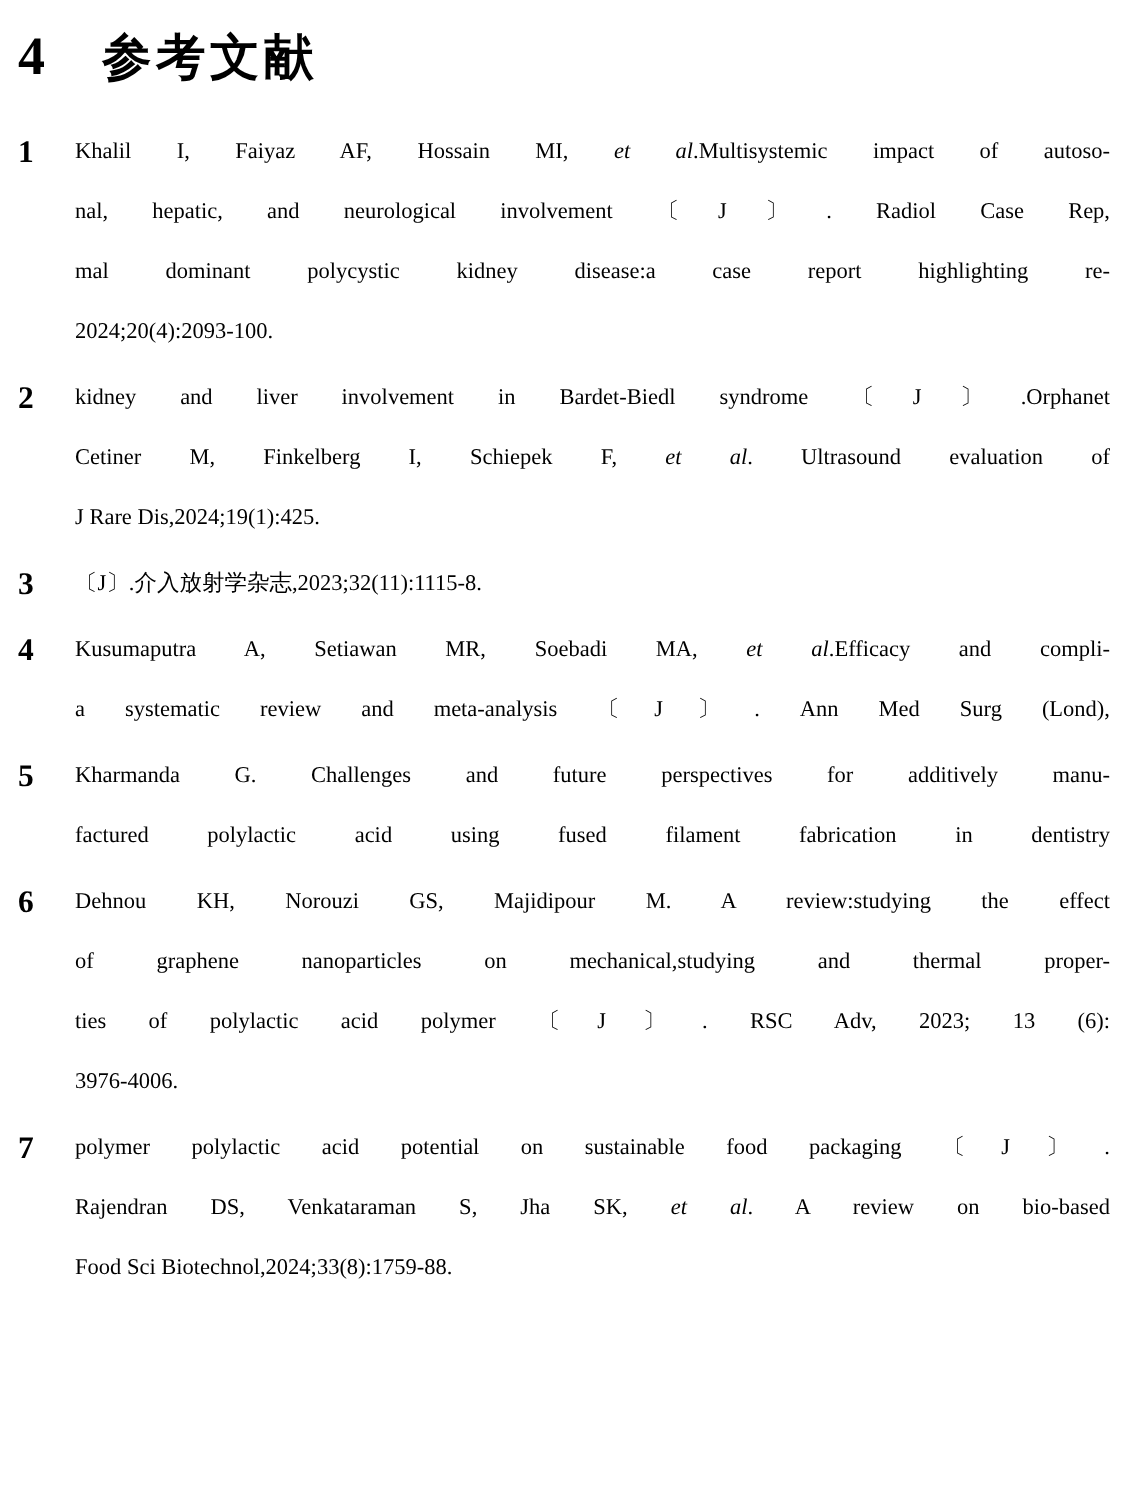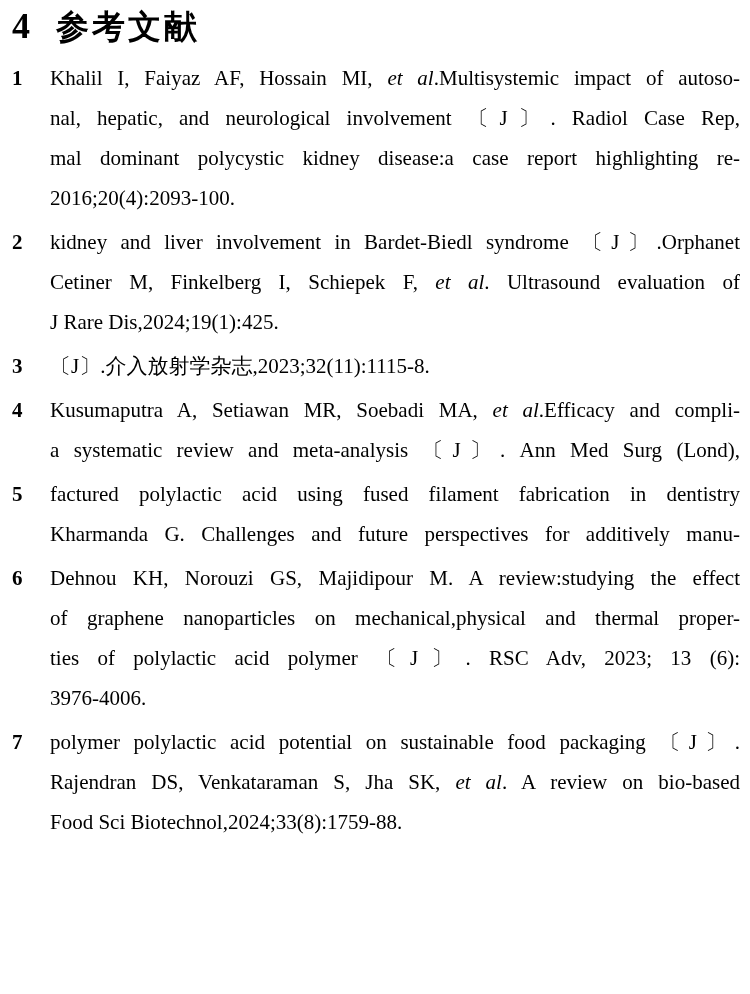--- a/index.html
+++ b/index.html
@@ -27,21 +27,21 @@
     margin: 0 0 9px 0;
   }
   .sec-num {
     flex: none;
     width: 44px;
     font-size: 36px;
     line-height: 44px;
     font-family: "Liberation Serif", "DejaVu Serif", serif;
   }
   .sec-title {
-    margin: 0;
+    margin: 12px;
     font-size: 33px;
     line-height: 44px;
     letter-spacing: 3px;
     font-weight: 700;
     font-family: "Liberation Sans", "DejaVu Sans", sans-serif;
     text-align: right;
   }
   .ref-list {
     margin: 0;
     padding: 0;
@@ -58,21 +58,21 @@
     width: 38px;
     font-weight: 700;
     font-size: 21px;
     line-height: 40px;
   }
   .ref-body {
     flex: 1;
     min-width: 0;
   }
   .ref-line {
-    font-size: 21px;
+    font-size: 15px;
     line-height: 40px;
     text-align: justify;
     text-align-last: justify;
   }
   .ref-line.last {
     text-align-last: left;
   }
   .it {
     font-style: italic;
   }
@@ -85,21 +85,21 @@
     <span class="sec-num">4</span>
     <h1 class="sec-title">参考文献</h1>
   </header>
   <div class="ref-list" id="ref-list">
       <div class="ref">
         <span class="ref-num">1</span>
         <div class="ref-body">
           <div class="ref-line"><span>Khalil I, Faiyaz AF, Hossain MI, </span><span class="it">et al</span><span>.Multisystemic impact of autoso-</span></div>
           <div class="ref-line"><span>nal, hepatic, and neurological involvement 〔J〕. Radiol Case Rep,</span></div>
           <div class="ref-line"><span>mal dominant polycystic kidney disease:a case report highlighting re-</span></div>
-          <div class="ref-line last"><span>2016;20(4):2093-100.</span></div>
+          <div class="ref-line last"><span>2024;20(4):2093-100.</span></div>
         </div>
       </div>
       <div class="ref">
         <span class="ref-num">2</span>
         <div class="ref-body">
           <div class="ref-line"><span>kidney and liver involvement in Bardet-Biedl syndrome 〔J〕.Orphanet</span></div>
           <div class="ref-line"><span>Cetiner M, Finkelberg I, Schiepek F, </span><span class="it">et al</span><span>. Ultrasound evaluation of</span></div>
           <div class="ref-line last"><span>J Rare Dis,2024;19(1):425.</span></div>
         </div>
       </div>
@@ -112,29 +112,29 @@
       <div class="ref">
         <span class="ref-num">4</span>
         <div class="ref-body">
           <div class="ref-line"><span>Kusumaputra A, Setiawan MR, Soebadi MA, </span><span class="it">et al</span><span>.Efficacy and compli-</span></div>
           <div class="ref-line"><span>a systematic review and meta-analysis 〔J〕. Ann Med Surg (Lond),</span></div>
         </div>
       </div>
       <div class="ref">
         <span class="ref-num">5</span>
         <div class="ref-body">
+          <div class="ref-line"><span>Kharmanda G. Challenges and future perspectives for additively manu-</span></div>
           <div class="ref-line"><span>factured polylactic acid using fused filament fabrication in dentistry</span></div>
-          <div class="ref-line"><span>Kharmanda G. Challenges and future perspectives for additively manu-</span></div>
         </div>
       </div>
       <div class="ref">
         <span class="ref-num">6</span>
         <div class="ref-body">
           <div class="ref-line"><span>Dehnou KH, Norouzi GS, Majidipour M. A review:studying the effect</span></div>
-          <div class="ref-line"><span>of graphene nanoparticles on mechanical,physical and thermal proper-</span></div>
+          <div class="ref-line"><span>of graphene nanoparticles on mechanical,studying and thermal proper-</span></div>
           <div class="ref-line"><span>ties of polylactic acid polymer 〔J〕. RSC Adv, 2023; 13 (6):</span></div>
           <div class="ref-line last"><span>3976-4006.</span></div>
         </div>
       </div>
       <div class="ref">
         <span class="ref-num">7</span>
         <div class="ref-body">
           <div class="ref-line"><span>polymer polylactic acid potential on sustainable food packaging 〔J〕.</span></div>
           <div class="ref-line"><span>Rajendran DS, Venkataraman S, Jha SK, </span><span class="it">et al</span><span>. A review on bio-based</span></div>
           <div class="ref-line last"><span>Food Sci Biotechnol,2024;33(8):1759-88.</span></div>

